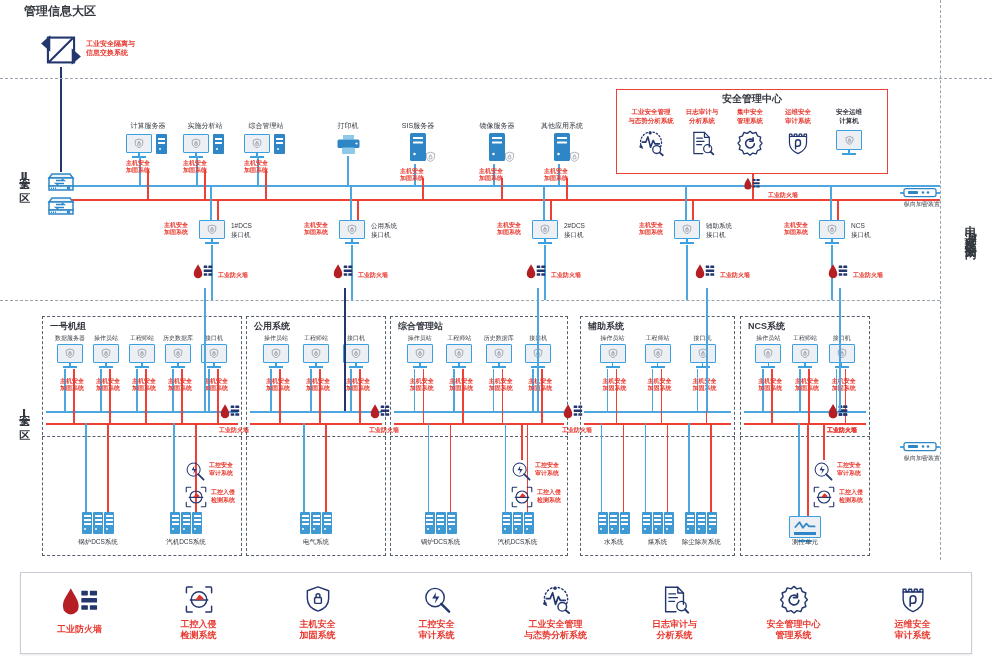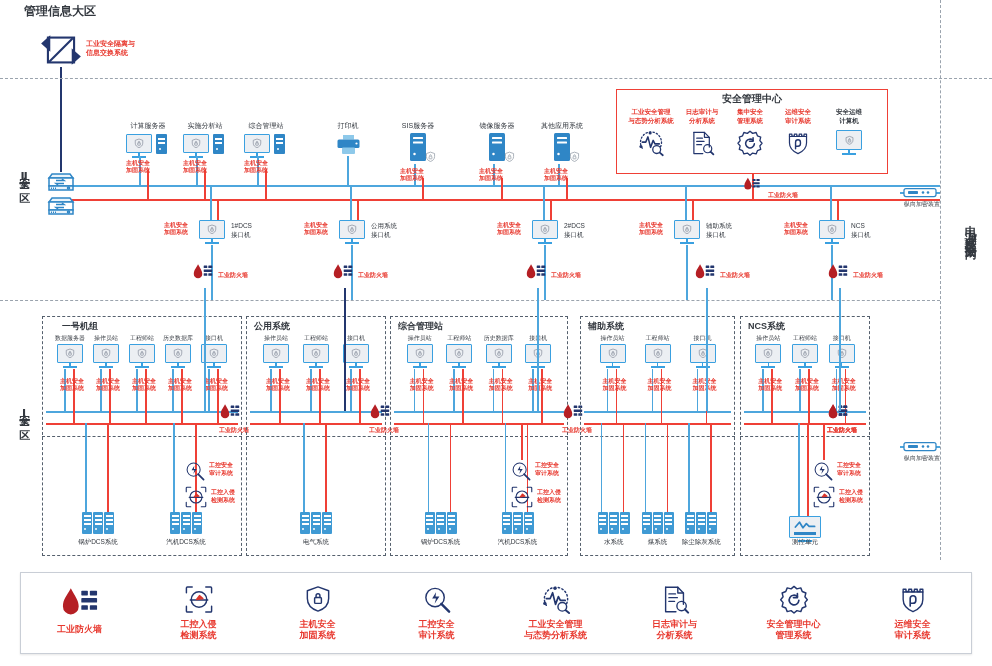--- a/index.html
+++ b/index.html
@@ -455,21 +455,21 @@
       <rect x="47" y="10" width="11" height="7" rx="1"></rect>
       <rect x="34" y="21" width="24" height="7" rx="1"></rect>
       <rect x="34" y="32" width="10" height="7" rx="1"></rect>
       <rect x="47" y="32" width="11" height="7" rx="1"></rect>
       </g>
       </svg>
     </div>
     <div class="t red sz6" style="left:853px;top:272px;">工业防火墙</div>
     <div class="dashrow" style="left:0px;top:300px;width:940px;"></div>
     <div class="zonebox" style="left:42px;top:316px;width:200px;height:240px;"></div>
-    <div class="t dark sz9" style="left:50px;top:321px;font-weight:bold;margin-left:12px;">一号机组</div>
+    <div class="t dark sz9" style="left:50px;top:321px;font-weight:bold;">一号机组</div>
     <div class="hline" style="left:46px;top:411px;width:192px;background:#4da6dd;"></div>
     <div class="hline" style="left:46px;top:423px;width:192px;background:#ef4036;"></div>
     <div class="dashrow" style="left:42px;top:436px;width:200px;border-top-color:#55606d;"></div>
     <div class="t dark sz6 ctr" style="left:70px;top:335px;">数据服务器</div>
     <div class="mon" style="left:57px;top:344px;"></div>
     <div class="abs" style="left:64px;top:347px;width:12px;height:13px;">
       <svg width="12" height="13" viewBox="0 0 64 64" fill="none" stroke="#8c93a0" stroke-width="4" stroke-linejoin="round">
         <path d="M32 8 L52 15 v15 c0 13 -9 20 -20 24 C21 50 12 43 12 30 V15 Z"></path>
       <rect x="25" y="29" width="14" height="12" rx="2"></rect>
       <path d="M28 29 v-4 a4 4 0 0 1 8 0 v4"></path>

